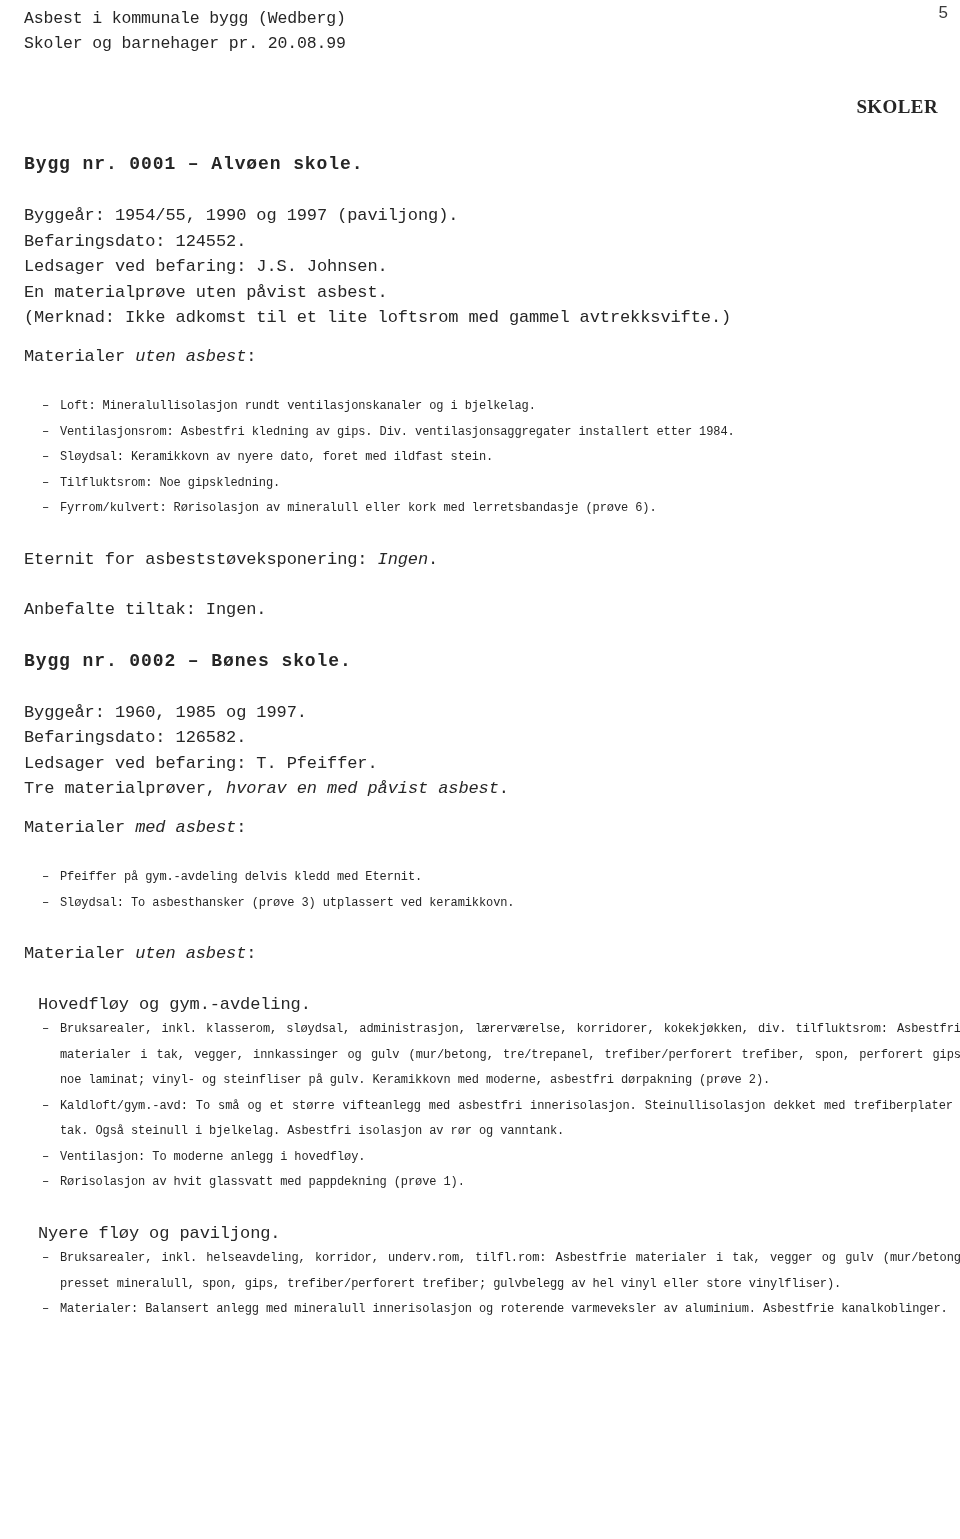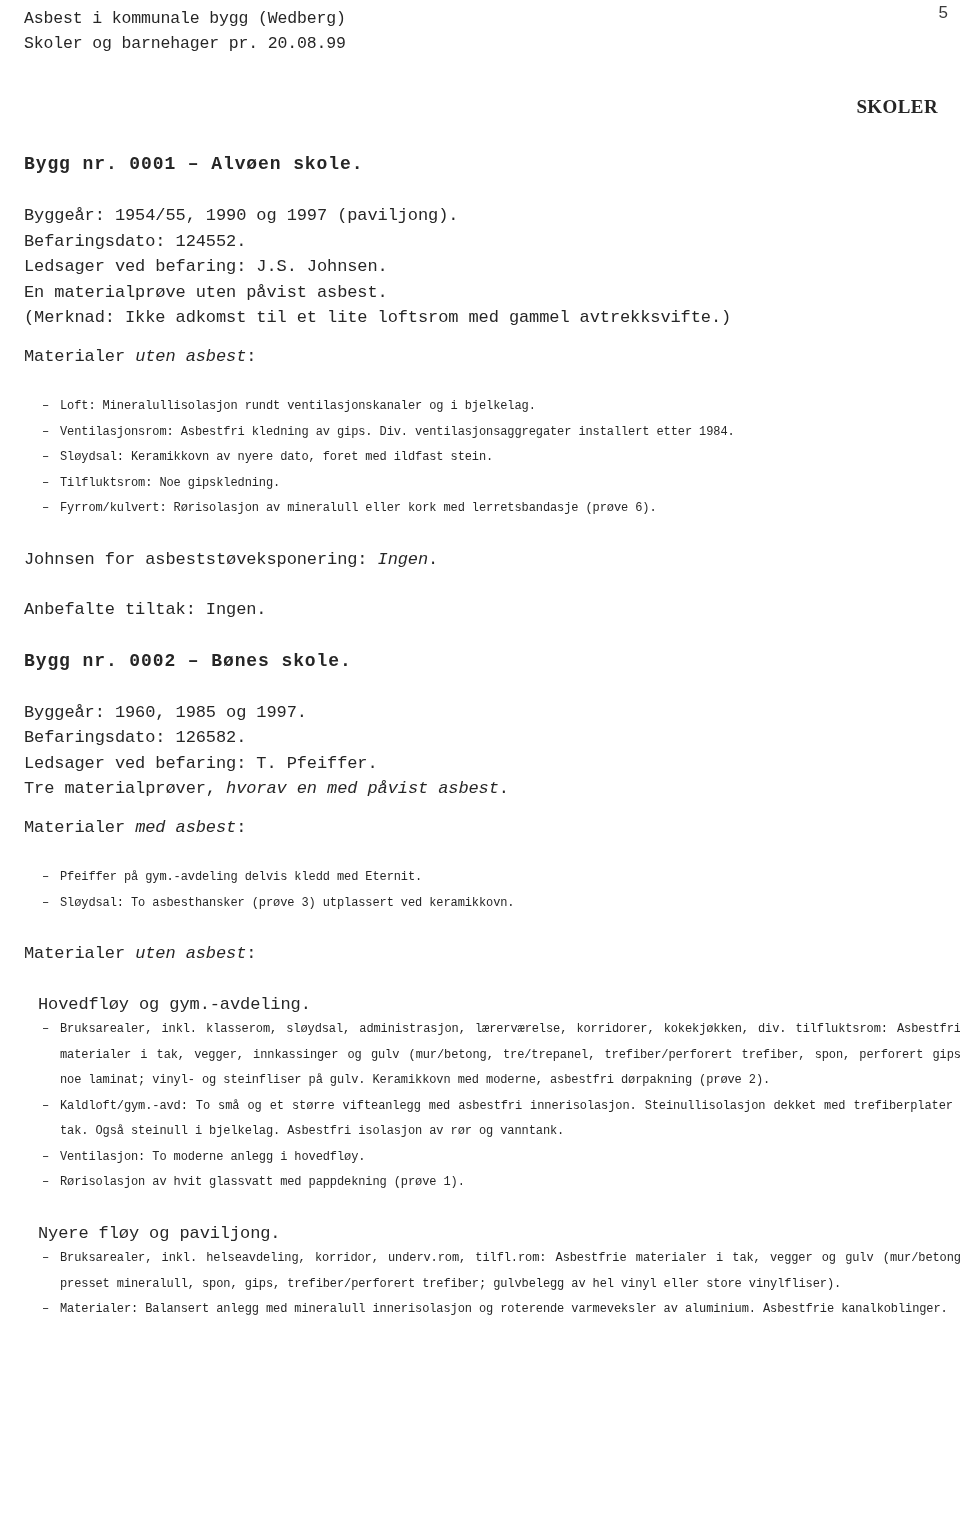--- a/index.html
+++ b/index.html
@@ -151,21 +151,21 @@
     <ul class="bullets">
       <li class="bullet nojust">Loft: Mineralullisolasjon rundt ventilasjonskanaler og i bjelkelag.</li>
       <li class="bullet">Ventilasjonsrom: Asbestfri kledning av gips. Div. ventilasjonsaggregater installert etter 1984.</li>
       <li class="bullet nojust">Sløydsal: Keramikkovn av nyere dato, foret med ildfast stein.</li>
       <li class="bullet nojust">Tilfluktsrom: Noe gipskledning.</li>
       <li class="bullet">Fyrrom/kulvert: Rørisolasjon av mineralull eller kork med lerretsbandasje (prøve 6).</li>
     </ul>
 
     <div class="spacer-md"></div>
 
-    <div class="riskline"><span>Johnsen for asbeststøveksponering: </span><em>Ingen</em><span>.</span></div>
+    <div class="riskline"><span>Eternit for asbeststøveksponering: </span><em>Ingen</em><span>.</span></div>
 
     <div class="spacer-md"></div>
 
     <div class="riskline">Anbefalte tiltak: Ingen.</div>
 
     <div class="spacer-md"></div>
 
     <div class="bldg-title">Bygg nr. 0002 – Bønes skole.</div>
 
     <div class="spacer-md"></div>

